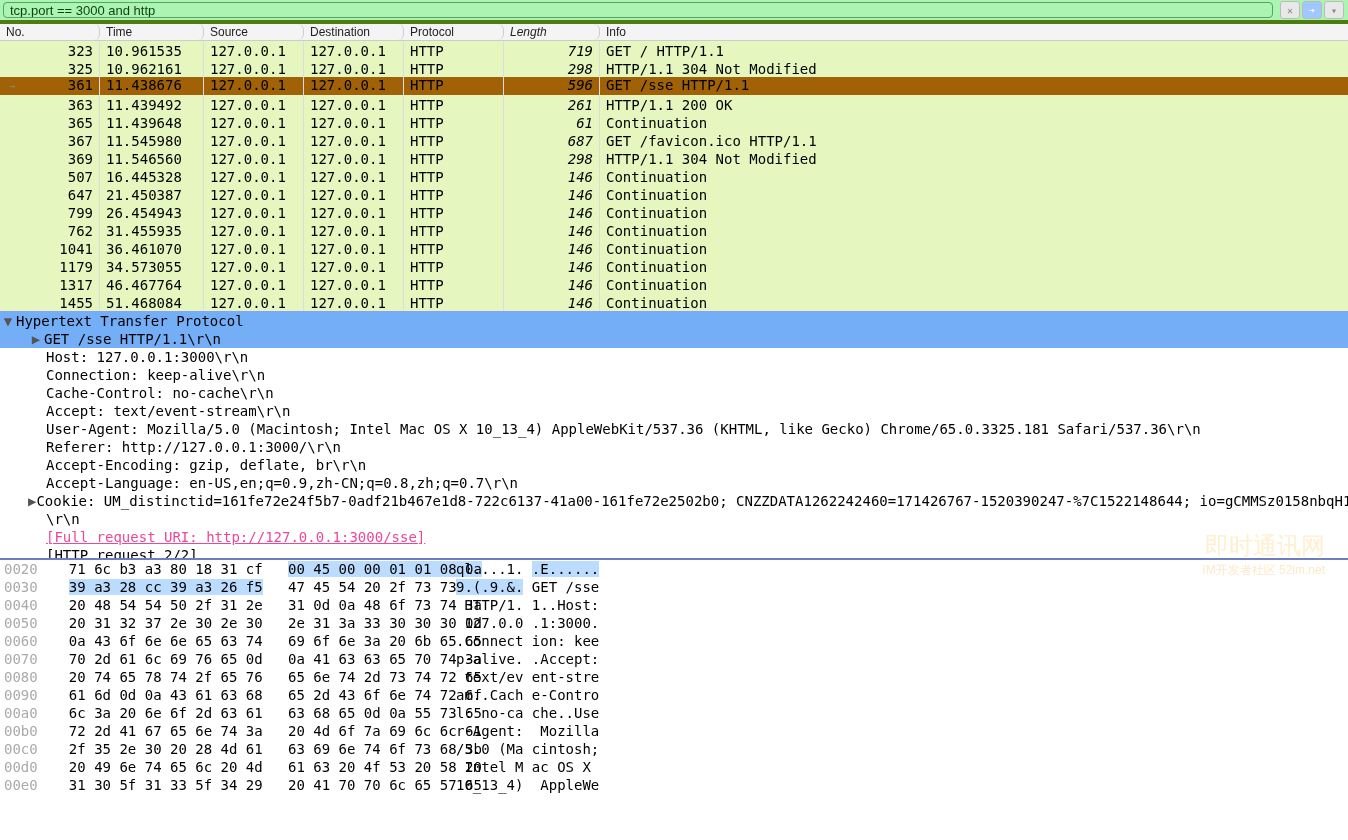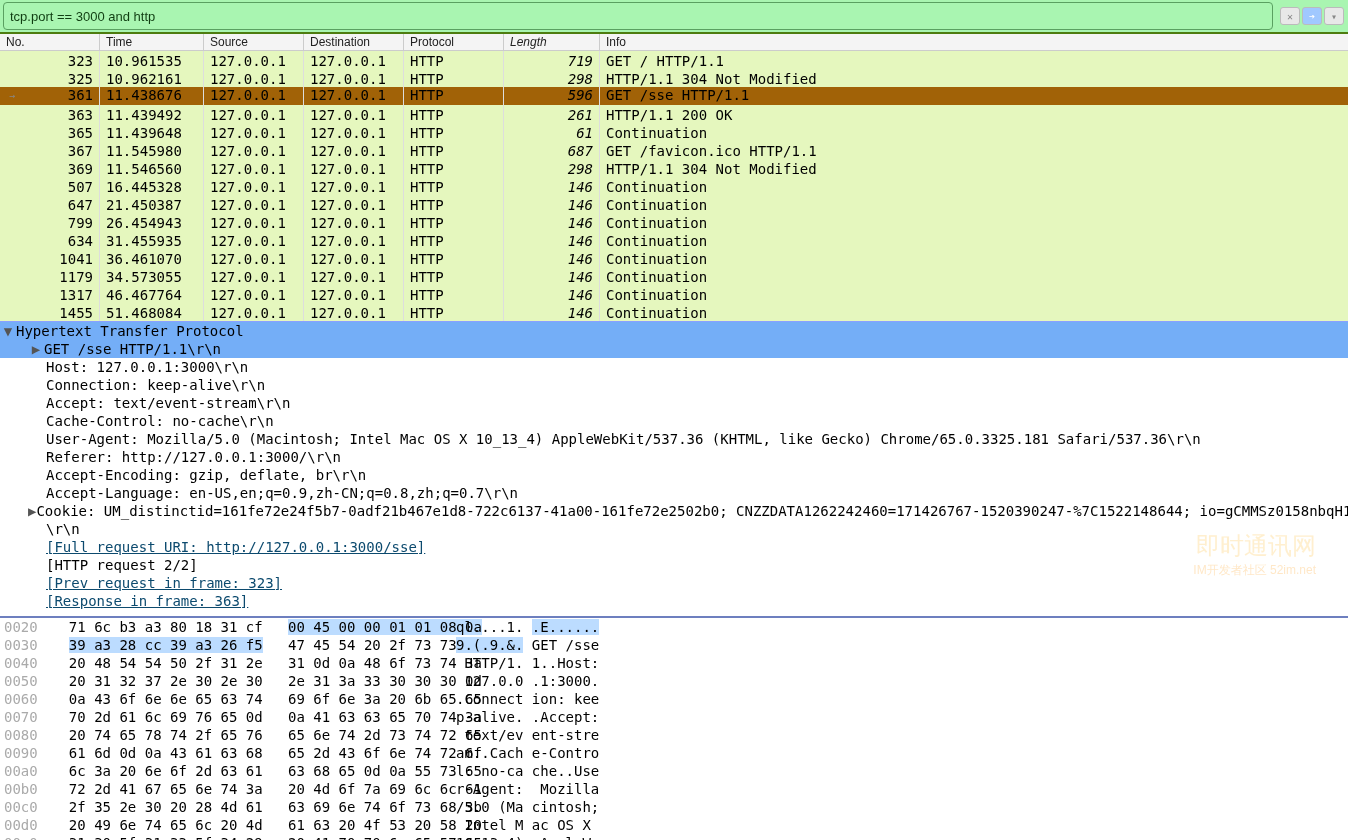--- a/index.html
+++ b/index.html
@@ -11,22 +11,22 @@
     width: 1348px;
     height: 840px;
     overflow: hidden;
     display: flex;
     flex-direction: column;
   }
   
   .filter-bar {
     display: flex;
     align-items: stretch;
-    height: 34px;
-    border-bottom: 2px solid #4d7c0f;
+    height: 24px;
+    border-bottom: 4px solid #4d7c0f;
     background: #a9f5b1;
   }
   .filter-input {
     flex: 1;
     border: 1px solid #5aa061;
     background: #a9f5b1;
     color: #103e12;
     font-family: Arial, sans-serif;
     font-size: 13px;
     padding: 2px 6px;
@@ -59,21 +59,21 @@
     font-size: 12px;
     color: #222;
   }
   .pkt-head div, .pkt-row div {
     padding: 1px 6px;
     overflow: hidden;
     white-space: nowrap;
     text-overflow: clip;
     border-right: 1px solid #ddd;
   }
-  .pkt-head div { border-right:1px solid #ccc; }
+  .pkt-head div { border-right:1px solid #ccc;border-radius:6px; }
   .col-no   { width: 100px; text-align: right; padding-right: 10px;}
   .col-time { width: 104px; }
   .col-src  { width: 100px; }
   .col-dst  { width: 100px; }
   .col-prot { width: 100px; }
   .col-len  { width: 96px; text-align: right; padding-right:10px;font-style:italic;}
   .col-info { flex: 1; border-right: none !important;}
   .pkt-body { }
   .pkt-row {
     display: flex;
@@ -103,41 +103,41 @@
     font-size: 14px;
     line-height: 18px;
     padding-bottom: 4px;
   }
   .tree-row { display:flex; align-items:center; white-space: pre; }
   .tree-row .tw { width: 16px; text-align:center; color:#555; user-select:none;}
   .tree-row.lvl0 { background:#74aef7; }
   .tree-row.lvl2 { padding-left: 46px; }
   .tree-row.sel-line { background:#74aef7; color:#000; }
   .tree-row.sel-line.sub { background:#74aef7; }
-  .link { color:#0c4a6e; text-decoration: underline; }
+  .link { color:#ec4899; text-decoration: underline; }
   
   .hex-pane {
     flex: 0 0 auto;
-    height: 222px;
+    height: 280px;
     overflow: auto;
     font-family: Menlo, Monaco, "Lucida Console", monospace;
     font-size: 14px;
     line-height: 18px;
     background:#fff;
     white-space: pre;
   }
   .hex-row { display:flex; }
   .hex-off { color:#aaa; width:52px; padding-left:4px; }
   .hex-bytes { width: 404px; }
   .hex-ascii { }
   .hl { background:#bcdcff;margin-top:26px; }
   
   .watermark {
     position:absolute;
-    right: 32px; top: 530px;
+    right: 23px; top: 530px;
     font-family: Arial, sans-serif;
     font-size: 24px;
     color:#ffe0a0;
     opacity:0.5;
     pointer-events:none;
     text-align:right;
   }
   .watermark small{ display:block; font-size:12px; color:#ffd090;margin-left:8px;}
 </style>
 </head>
@@ -258,21 +258,21 @@
         <div class="col-no">799</div>
         <div class="col-time">26.454943</div>
         <div class="col-src">127.0.0.1</div>
         <div class="col-dst">127.0.0.1</div>
         <div class="col-prot">HTTP</div>
         <div class="col-len">146</div>
         <div class="col-info">Continuation</div>
       </div>
       <div class="pkt-row">
         <div class="gutter"></div>
-        <div class="col-no">634</div>
+        <div class="col-no">762</div>
         <div class="col-time">31.455935</div>
         <div class="col-src">127.0.0.1</div>
         <div class="col-dst">127.0.0.1</div>
         <div class="col-prot">HTTP</div>
         <div class="col-len">146</div>
         <div class="col-info">Continuation</div>
       </div>
       <div class="pkt-row">
         <div class="gutter"></div>
         <div class="col-no">1041</div>
@@ -321,22 +321,22 @@
     <span class="tw">▼</span>
     <span>Hypertext Transfer Protocol</span>
   </div>
   <div class="tree-row sel-line sub" style="padding-left:28px">
     <span class="tw" style="width:16px">▶</span>
     <span>GET /sse HTTP/1.1\r\n</span>
   </div>
   <div id="hdr-list">
       <div class="tree-row lvl2">Host: 127.0.0.1:3000\r\n</div>
       <div class="tree-row lvl2">Connection: keep-alive\r\n</div>
+      <div class="tree-row lvl2">Cache-Control: no-cache\r\n</div>
       <div class="tree-row lvl2">Accept: text/event-stream\r\n</div>
-      <div class="tree-row lvl2">Cache-Control: no-cache\r\n</div>
       <div class="tree-row lvl2">User-Agent: Mozilla/5.0 (Macintosh; Intel Mac OS X 10_13_4) AppleWebKit/537.36 (KHTML, like Gecko) Chrome/65.0.3325.181 Safari/537.36\r\n</div>
       <div class="tree-row lvl2">Referer: http://127.0.0.1:3000/\r\n</div>
       <div class="tree-row lvl2">Accept-Encoding: gzip, deflate, br\r\n</div>
       <div class="tree-row lvl2">Accept-Language: en-US,en;q=0.9,zh-CN;q=0.8,zh;q=0.7\r\n</div>
       <div class="tree-row lvl2" style="padding-left: 28px;"><span class="tw">▶</span><span>Cookie: UM_distinctid=161fe72e24f5b7-0adf21b467e1d8-722c6137-41a00-161fe72e2502b0; CNZZDATA1262242460=171426767-1520390247-%7C1522148644; io=gCMMSz0158nbqH1fAAAB\r\n</span></div>
       <div class="tree-row lvl2">\r\n</div>
     </div>
   <div class="tree-row lvl2"><span class="link">[Full request URI: http://127.0.0.1:3000/sse]</span></div>
   <div class="tree-row lvl2"><span>[HTTP request 2/2]</span></div>
   <div class="tree-row lvl2"><span class="link">[Prev request in frame: 323]</span></div>

